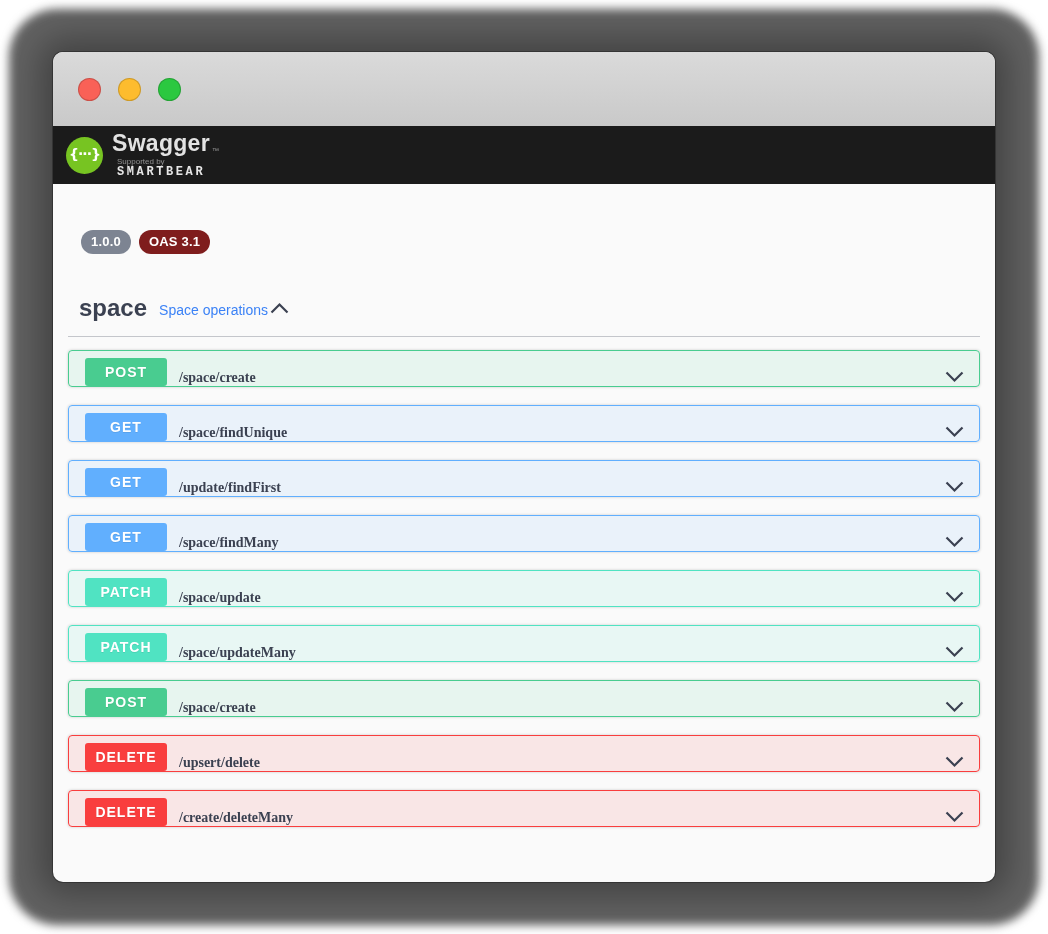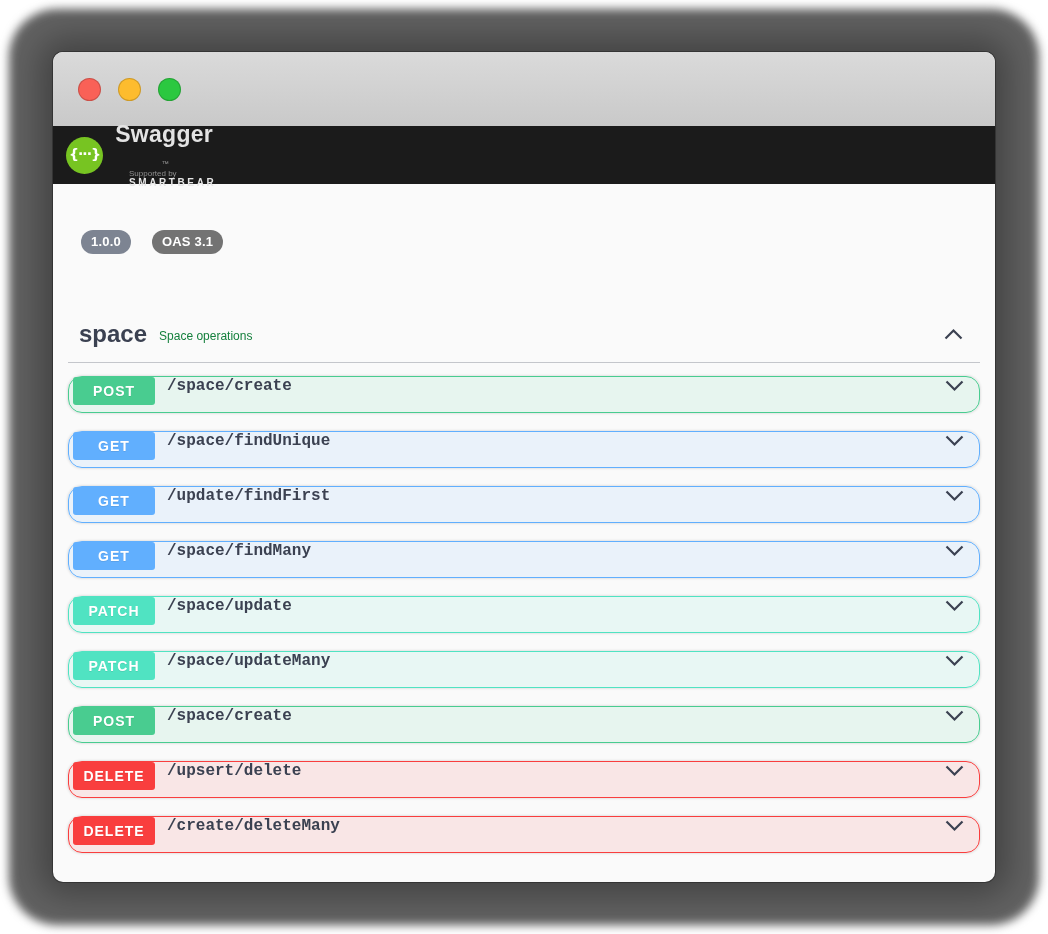--- a/index.html
+++ b/index.html
@@ -50,80 +50,80 @@
     display: flex; align-items: center; justify-content: center;
     flex: 0 0 auto;
   }
   .logo-glyph {
     color: #ffffff; font-weight: bold; font-size: 14px;
     font-family: "DejaVu Sans", sans-serif;
     letter-spacing: -1px;
     transform: translateY(-1px);
   }
   .brand-block { margin-left: 9px; line-height: 1; }
-  .brand-line { display: flex; align-items: center; flex-direction: column; }
+  .brand-line { display: flex; align-items: center; }
   .brand-name { color: #e3e3e3; font-size: 23px; font-weight: bold; letter-spacing: .3px; }
   .tm { color: #9a9a9a; font-size: 7px; margin-left: 2px; margin-top: 14px; }
   .sponsor-line { margin-top: 3px; display: flex; align-items: baseline; flex-direction: column; }
   .supported-by { color: #8f8f8f; font-size: 8px; }
-  .sponsor { color: #e6e6e6; font-size: 10px; font-weight: bold; letter-spacing: 2.6px; margin-left: 17px; }
+  .sponsor { color: #e6e6e6; font-size: 12px; font-weight: bold; letter-spacing: 2.6px; margin-left: 5px; font-family: Liberation Mono, monospace; }
 
   
   .content { padding: 0 15px; }
   .info { display: flex; align-items: flex-start; margin-top: 44px; padding-left: 1px; }
   .page-title {
     font-size: 37px; font-weight: bold; color: #3b4151;
     line-height: 42px; letter-spacing: 0;
   }
-  .badges { display: flex; align-items: flex-start; margin-left: 12px; margin-top: 2px; gap: 21px; }
+  .badges { display: flex; align-items: flex-start; margin-left: 12px; margin-top: 2px; gap: 8px; }
   .badge {
     color: #ffffff; font-weight: bold; font-size: 13px;
     padding: 5px 10px 6px; border-radius: 14px; line-height: 1;
     letter-spacing: .2px;
   }
 
   .section-header {
-    margin-top: 66px;
-    display: flex; align-items: center; justify-content: space-between;
+    margin-top: 40px;
+    display: flex; align-items: center; justify-content: flex-start;
     padding-left: 11px; padding-right: 15px;
     cursor: pointer;
   }
   .section-left { display: flex; align-items: center; }
   .section-name { font-size: 24px; font-weight: bold; color: #3b4151; }
-  .section-desc { font-size: 12px; color: #15803d; margin-left: 12px; margin-top: 4px; }
+  .section-desc { font-size: 14px; color: #3b82f6; margin-left: 12px; margin-top: 4px; }
   .chevron-btn { display: inline-flex; align-items: center; }
 
   .divider {
     margin-top: 14px; height: 1px; background: rgba(59,65,81,.28);
   }
 
   .operations { margin-top: 13px; }
   .opblock {
     height: 37px;
     border: 1px solid var(--mc);
     background: var(--mbg);
-    border-radius: 14px;
+    border-radius: 4px;
     box-shadow: 0 0 3px rgba(0,0,0,.19);
-    display: flex; align-items: flex-start;
-    padding: 0 13px 0 4px;
+    display: flex; align-items: flex-end;
+    padding: 0 13px 0 16px;
     margin-bottom: 18px;
     cursor: pointer;
   }
   .opblock-method {
     width: 82px; height: 28px; border-radius: 3px;
     background: var(--mc);
     color: #ffffff; font-size: 14px; font-weight: bold; letter-spacing: 1px;
     display: flex; align-items: center; justify-content: center;
     text-shadow: 0 1px 0 rgba(0,0,0,.08);
     flex: 0 0 auto;
   }
   .opblock-path {
     margin-left: 12px;
-    font-family: Liberation Mono, monospace;
-    font-weight: bold; font-size: 16px; color: #3b4151;
+    font-family: Liberation Serif, serif;
+    font-weight: bold; font-size: 14px; color: #3b4151;
   }
   .opblock .chevron { margin-left: auto; display: inline-flex; }
 </style>
 </head>
 <body>
 
 <div class="stage">
   <div class="shadow"></div>
 
   <div class="window">
@@ -150,21 +150,21 @@
           <span class="sponsor">SMARTBEAR</span>
         </div>
       </div>
     </div>
 
     <div class="content">
 
       <div class="info">
         <div class="badges">
           <span class="badge" id="version-badge" style="background: rgb(125, 132, 146);">1.0.0</span>
-          <span class="badge" id="oas-badge" style="background: #737373; text-align: center;">OAS 3.1</span>
+          <span class="badge" id="oas-badge" style="background: #7f1d1d; text-align: center;">OAS 3.1</span>
         </div>
       </div>
 
       <div class="section-header">
         <div class="section-left">
           <span class="section-name">space</span>
           <span class="section-desc">Space operations</span>
         </div>
         <span class="chevron-btn">
           <svg width="23" height="18" viewBox="0 0 23 18">

